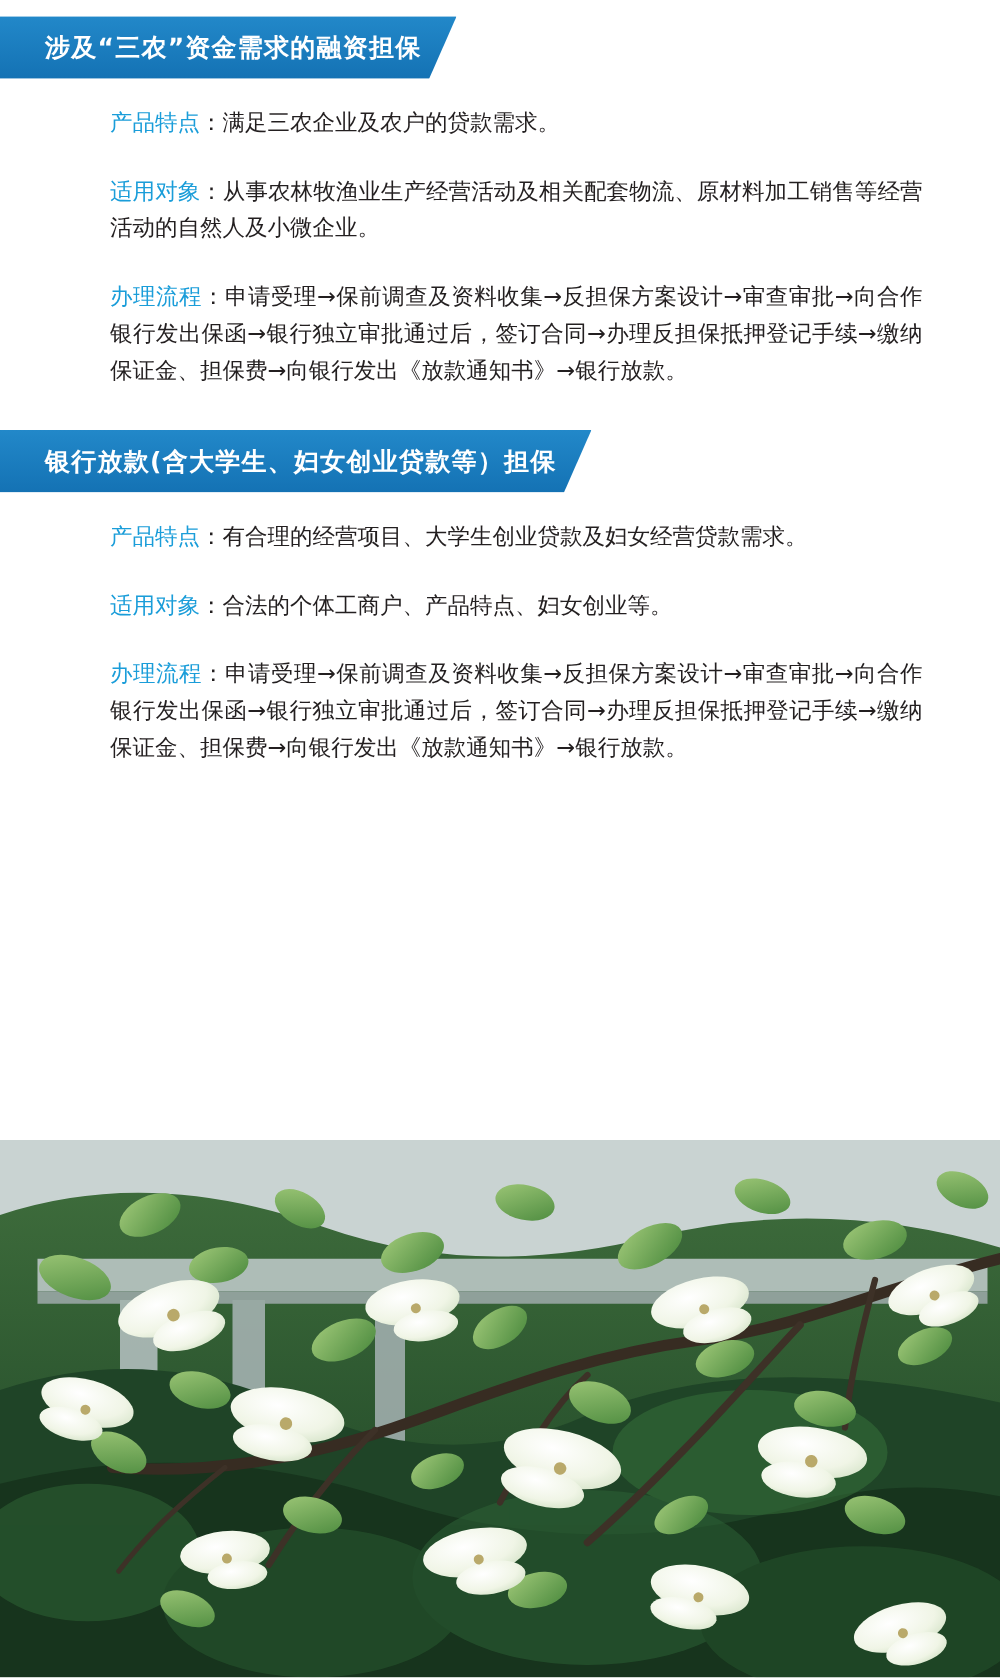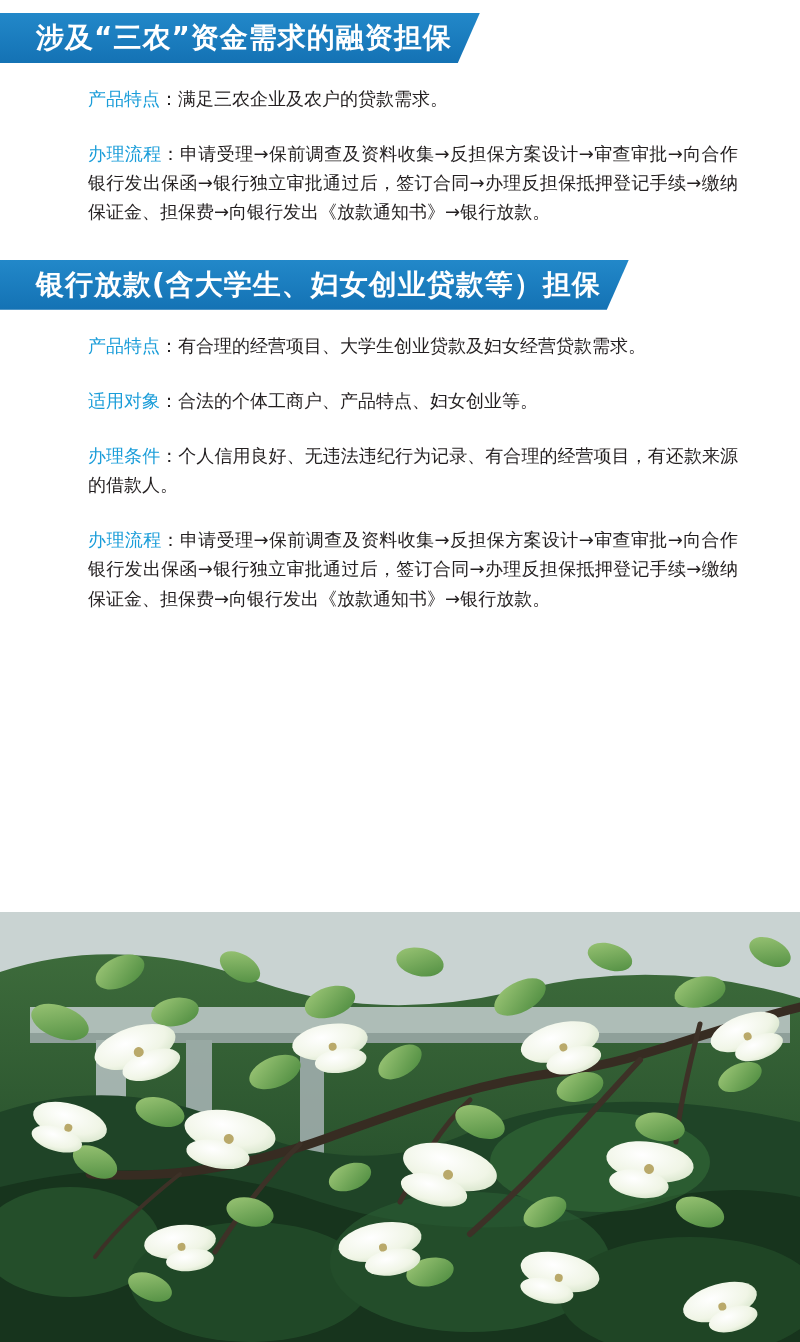--- a/index.html
+++ b/index.html
@@ -37,21 +37,21 @@
     background: linear-gradient(180deg, #2288c9 0%, #1472b4 100%);
     height: 50px;
     display: flex;
     align-items: center;
     padding: 0 28px 0 36px;
     
     clip-path: polygon(0 0, 100% 0, calc(100% - 22px) 100%, 0 100%);
   }
   .banner-title {
     color: #ffffff;
-    font-size: 28px;
+    font-size: 20px;
     font-weight: bold;
     letter-spacing: 1px;
     white-space: nowrap;
     line-height: 50px;
   }
 
   
   .content {
     padding: 0 62px 0 88px;
   }
@@ -108,20 +108,23 @@
         <span class="banner-title">涉及“三农”资金需求的融资担保</span>
       </div>
     </div>
 
     <div class="content section-body">
 
       <p class="para">
         <span class="label">产品特点</span><span class="sep">：</span><span>满足三农企业及农户的贷款需求。</span>
       </p>
 
+      <p class="para">
+        <span class="label">适用对象</span><span class="sep">：</span><span>从事农林牧渔业生产经营活动及相关配套物流、原材料加工销售等经营活动的自然人及小微企业。</span>
+      </p>
 
 
       <p class="para">
         <span class="label">办理流程</span><span class="sep">：</span><span>申请受理→保前调查及资料收集→反担保方案设计→审查审批→向合作银行发出保函→银行独立审批通过后，签订合同→办理反担保抵押登记手续→缴纳保证金、担保费→向银行发出《放款通知书》→银行放款。</span>
       </p>
 
     </div>
   </div>
 
   <div class="section2">
@@ -135,23 +138,20 @@
     <div class="content section-body">
 
       <p class="para">
         <span class="label">产品特点</span><span class="sep">：</span><span>有合理的经营项目、大学生创业贷款及妇女经营贷款需求。</span>
       </p>
 
       <p class="para">
         <span class="label">适用对象</span><span class="sep">：</span><span>合法的个体工商户、产品特点、妇女创业等。</span>
       </p>
 
-      <p class="para">
-        <span class="label">办理条件</span><span class="sep">：</span><span>个人信用良好、无违法违纪行为记录、有合理的经营项目，有还款来源的借款人。</span>
-      </p>
 
       <p class="para">
         <span class="label">办理流程</span><span class="sep">：</span><span>申请受理→保前调查及资料收集→反担保方案设计→审查审批→向合作银行发出保函→银行独立审批通过后，签订合同→办理反担保抵押登记手续→缴纳保证金、担保费→向银行发出《放款通知书》→银行放款。</span>
       </p>
 
     </div>
   </div>
 
   <div class="photo">
     <svg width="800" height="430" viewBox="0 0 800 430" xmlns="http://www.w3.org/2000/svg">

